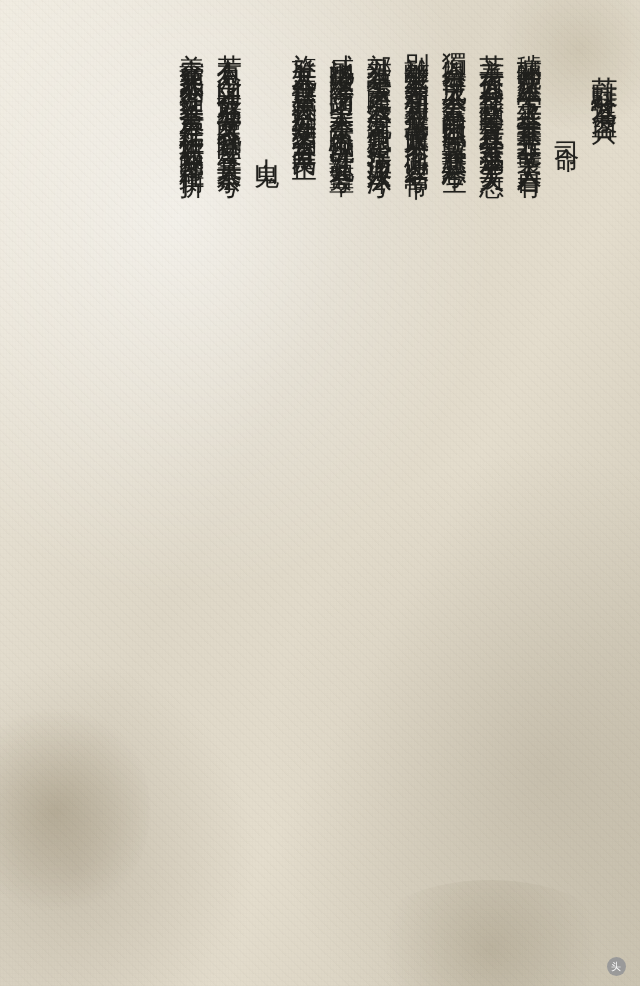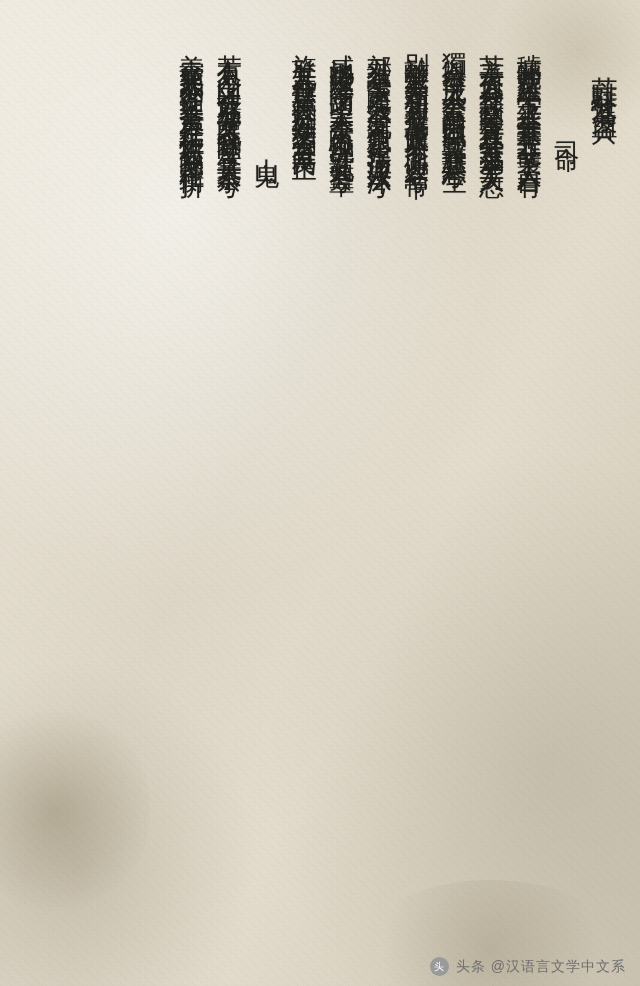--- a/index.html
+++ b/index.html
@@ -133,15 +133,14 @@
     <div class="col">郊君誰須兮雲之際與汝游兮九河衝飄起兮水揚波與汝沐兮</div>
     <div class="col">咸池晞汝髮兮陽之阿望美人兮未來臨風怳兮浩歌孔蓋兮翠</div>
     <div class="col">旌登九天兮撫彗星竦長劍兮擁幼艾荃獨宜兮為民正</div>
     <div class="col heading2">山鬼</div>
     <div class="col">若有人兮山之阿被薜荔兮帶女蘿既含睇兮又宜笑子慕余兮</div>
     <div class="col">善窈窕乘赤豹兮從文貍辛夷車兮結桂旗被石蘭兮帶杜衡折</div>
   </div>
 
   <div class="watermark">
     <span class="wm-logo">头</span>
-    <span>头条 @汉语言文学中文系</span>
   </div>
 </div>
 
 </body></html>

